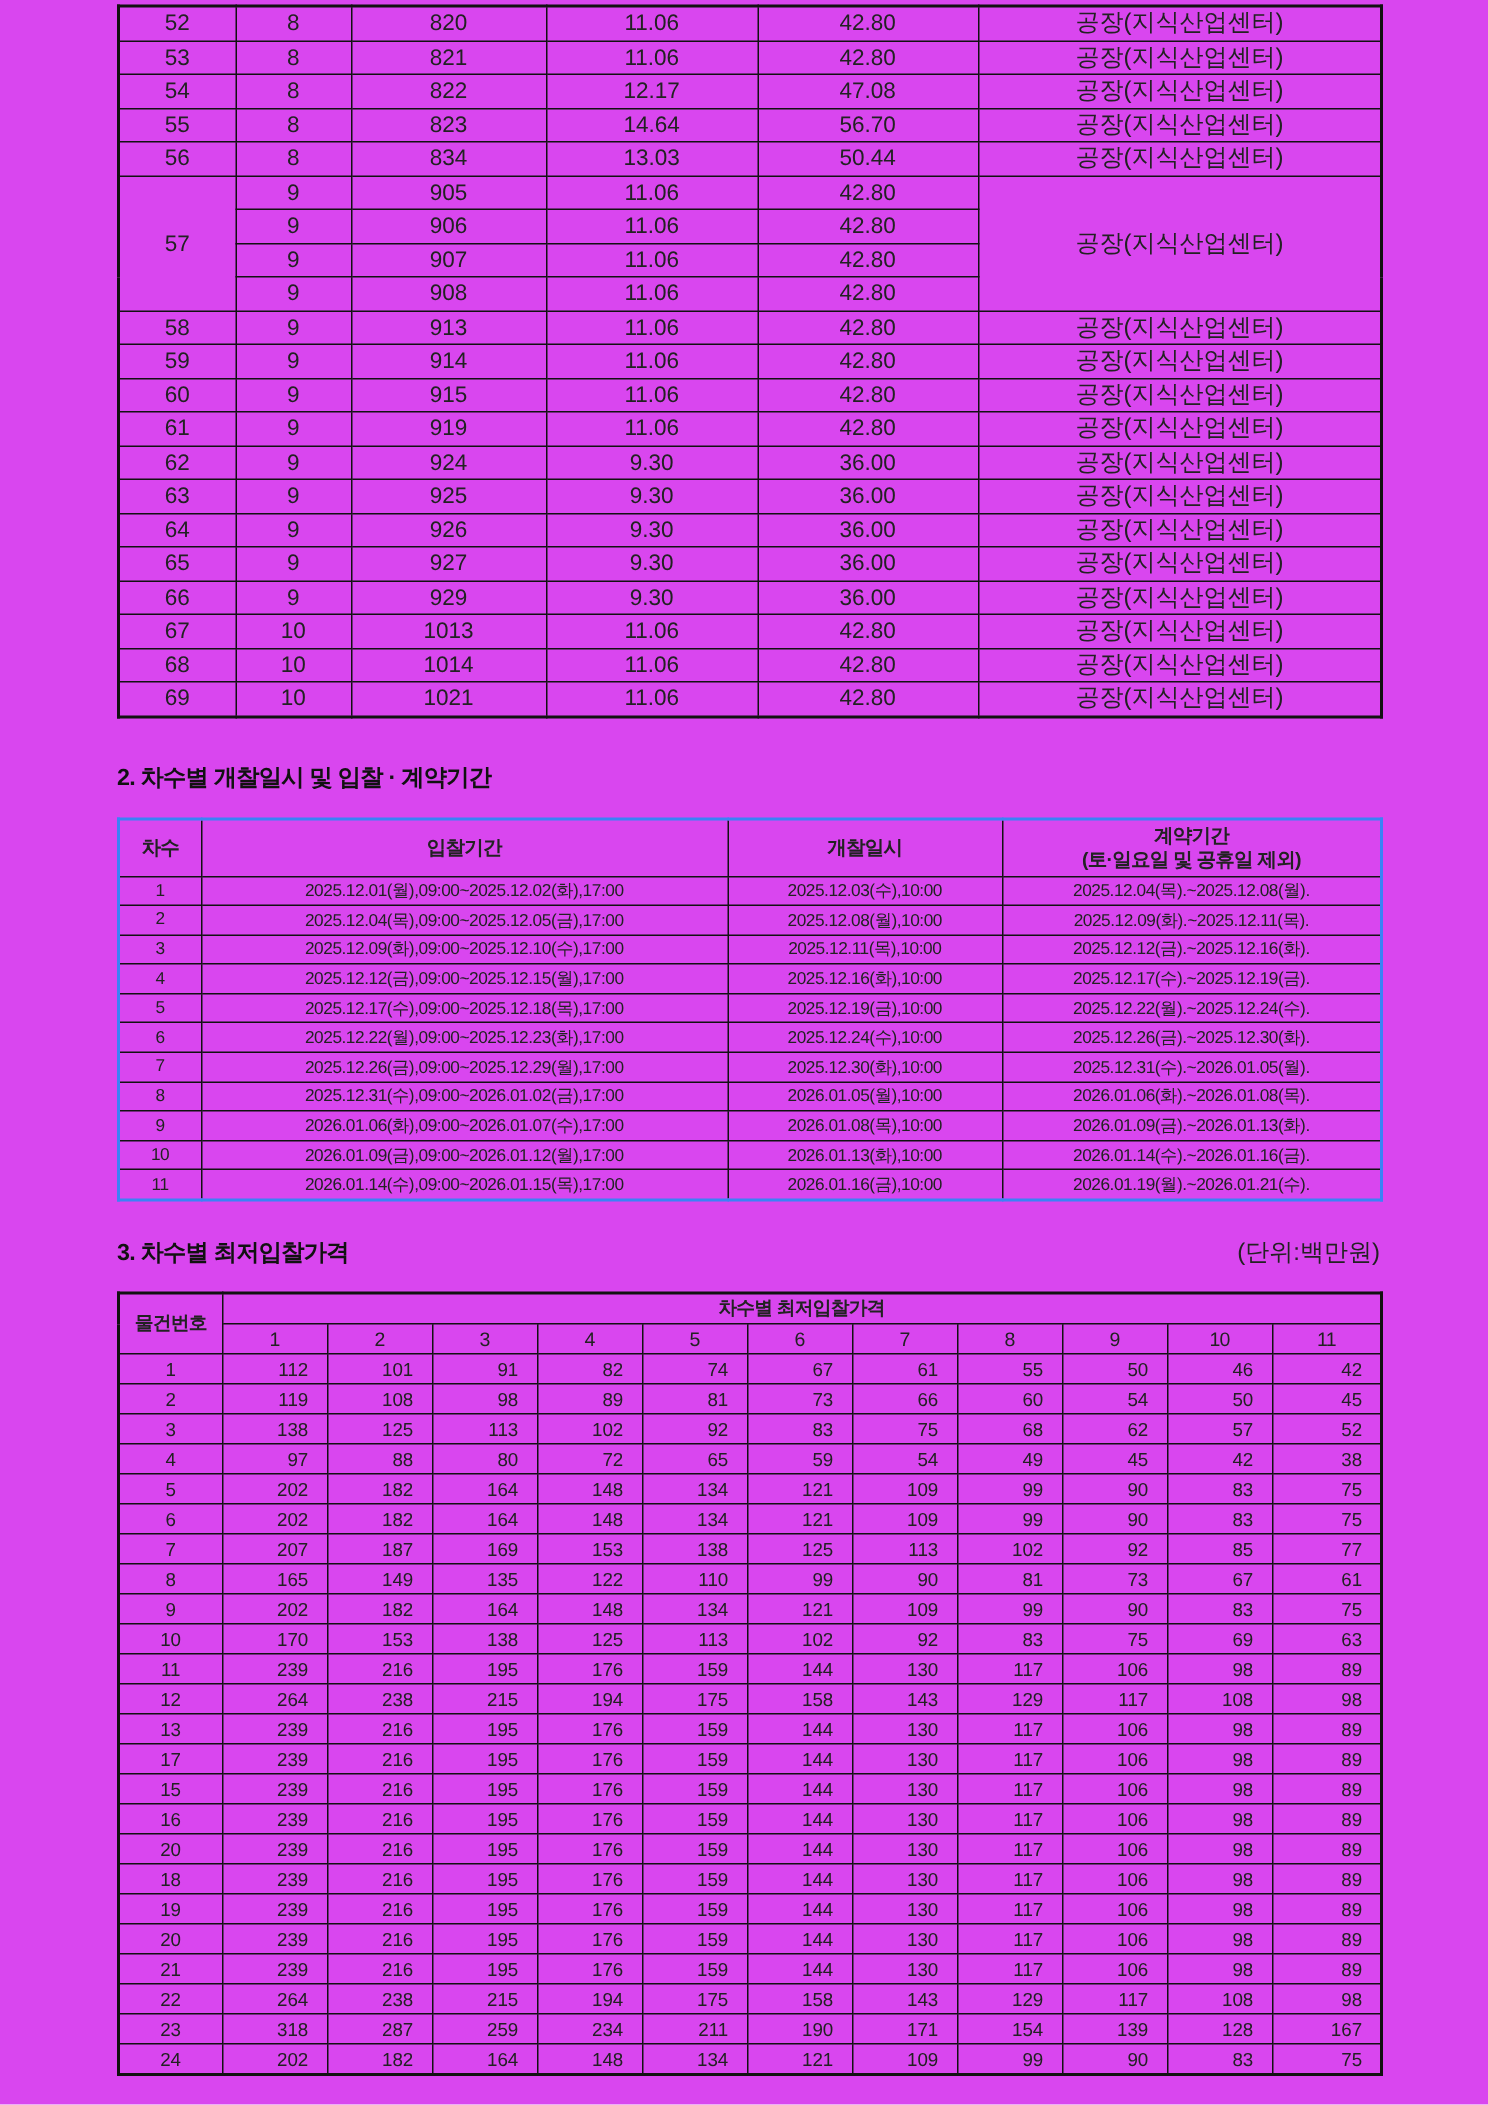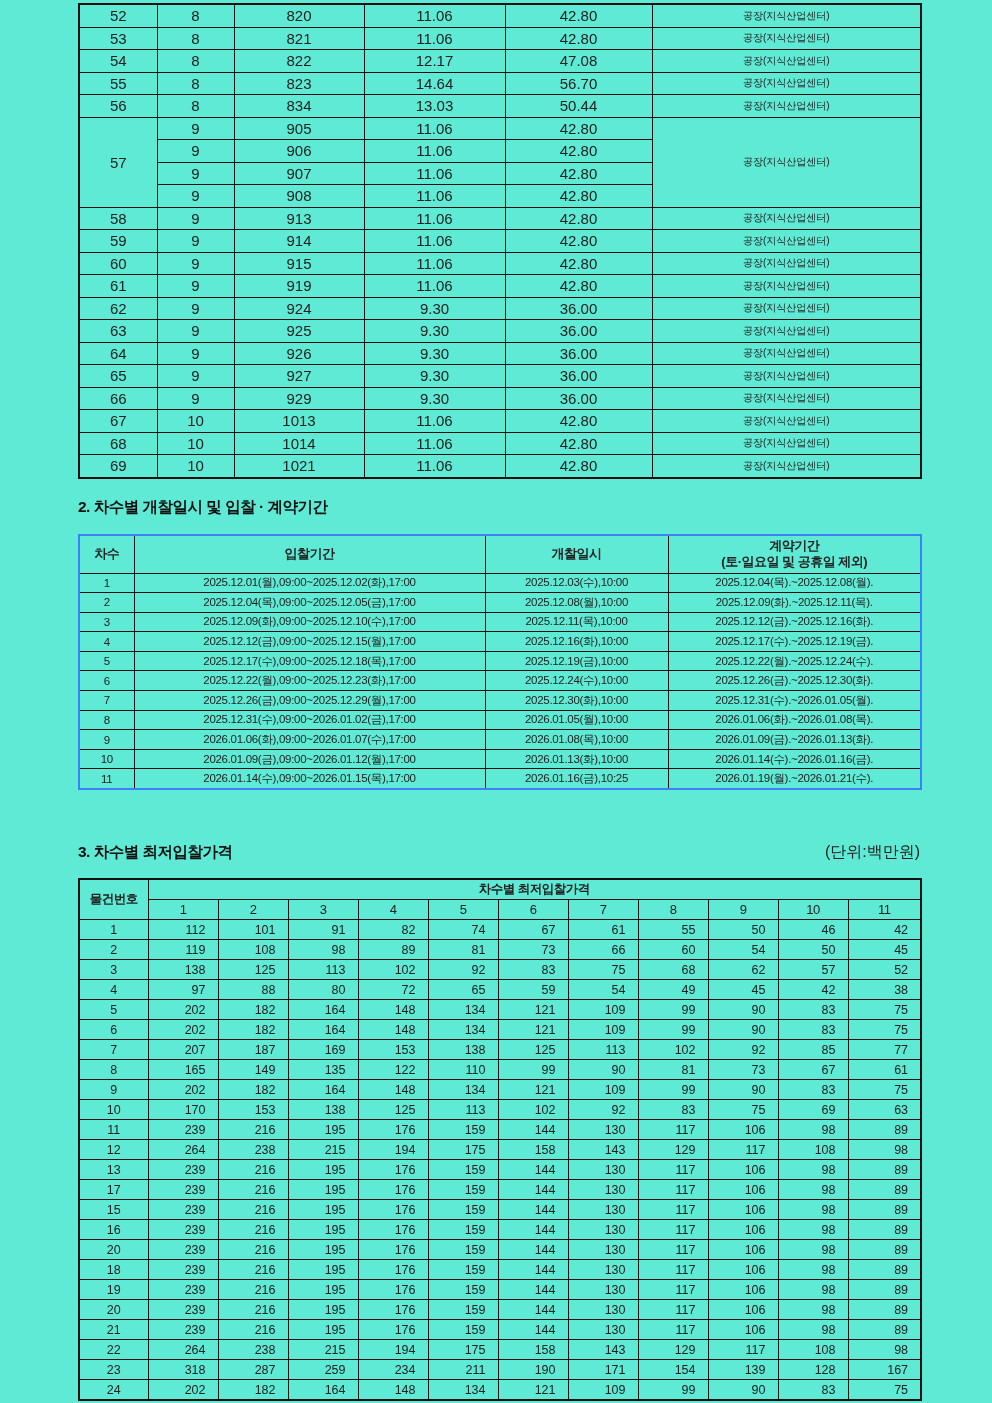--- a/index.html
+++ b/index.html
@@ -1,32 +1,32 @@
 <!DOCTYPE html>
 <html><head>
 <meta charset="utf-8">
 <style>
   html,body{margin:0;padding:0;background:#ffffff;}
   .page{
-    width:992px;height:1403px;background:#5eead4;box-sizing:border-box;
+    width:992px;height:1403px;background:#d946ef;box-sizing:border-box;
     font-family:"Liberation Sans","DejaVu Sans",sans-serif;color:#222222;
     position:relative;overflow:hidden;
   }
   .content{margin-left:78px;width:842px;}
   table{border-collapse:collapse;table-layout:fixed;width:842px;color:#222222;}
   td,th{overflow:hidden;white-space:nowrap;padding:0;}
   
   #t1{margin-top:3px;border:2px solid #111;}
   #t1 td{border:1.5px solid #111;height:21.5px;text-align:center;font-size:15px;}
-  #t1 td.usage{font-size:10px;}
+  #t1 td.usage{font-size:16px;}
   
   .heading-row{display:flex;justify-content:space-between;align-items:flex-end;}
   .sec-title{font-size:15.5px;font-weight:bold;color:#111;letter-spacing:-0.5px;}
-  .h2{margin-top:18px;}
-  .h3{margin-top:52px;}
+  .h2{margin-top:29px;}
+  .h3{margin-top:24px;}
   .unit-note{font-size:16px;color:#222;}
   
   #t2{margin-top:16px;border:2px solid #3b82f6;}
   #t2 th{border:1px solid #111;font-size:13px;font-weight:bold;height:18px;letter-spacing:-0.5px;}
   #t2 thead tr th{height:37px;}
   #t2 td{border:1px solid #111;height:18.6px;text-align:center;font-size:11.5px;letter-spacing:-0.3px;}
   #t2 .hdr2{display:block;line-height:1.25;}
   
   #t3{margin-top:15px;border:2px solid #111;}
   #t3 th{border:1px solid #111;font-size:12.5px;height:19px;letter-spacing:-0.5px;}
@@ -297,21 +297,21 @@
           </tr>
           <tr>
             <td>10</td>
             <td>2026.01.09(금),09:00~2026.01.12(월),17:00</td>
             <td>2026.01.13(화),10:00</td>
             <td>2026.01.14(수).~2026.01.16(금).</td>
           </tr>
           <tr>
             <td>11</td>
             <td>2026.01.14(수),09:00~2026.01.15(목),17:00</td>
-            <td>2026.01.16(금),10:25</td>
+            <td>2026.01.16(금),10:00</td>
             <td>2026.01.19(월).~2026.01.21(수).</td>
           </tr>
         </tbody>
     </table>
 
     <div class="heading-row h3">
       <div class="sec-title">3. 차수별 최저입찰가격</div>
       <div class="unit-note">(단위:백만원)</div>
     </div>
 

